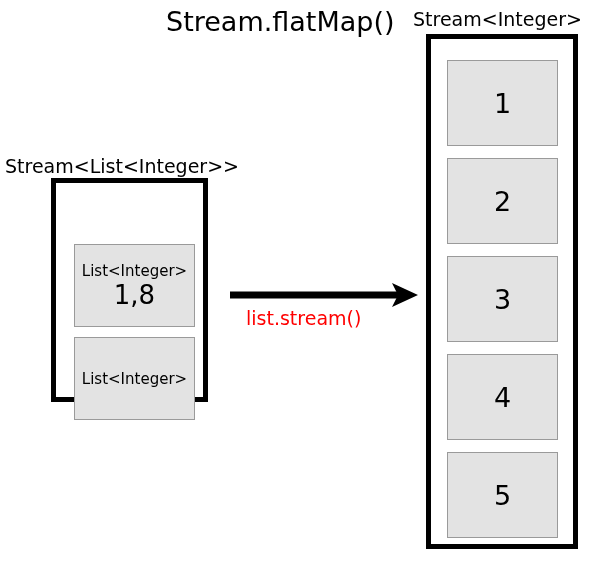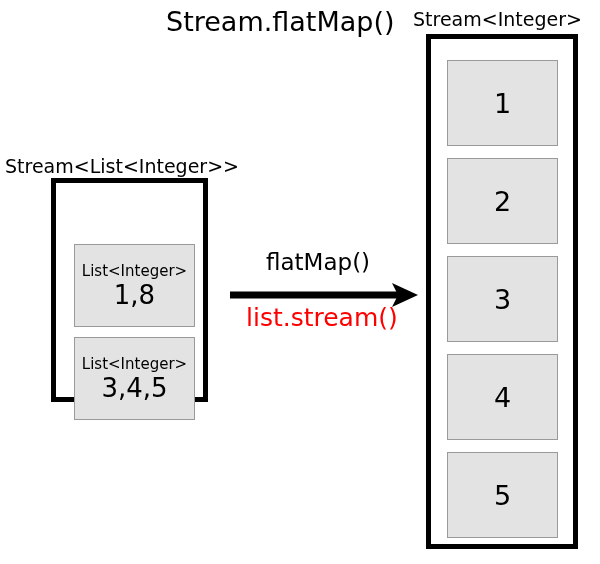--- a/index.html
+++ b/index.html
@@ -132,21 +132,21 @@
     position: absolute;
     left: 0px;
     top: 34px;
     width: 192px;
     height: 26px;
   }
   #arrow-label-bottom {
     position: absolute;
     left: 18px;
     top: 56px;
-    font-size: 25px;
+    font-size: 19px;
     line-height: 28px;
     color: #ff0000;
     white-space: nowrap;
   }
 </style>
 </head>
 <body>
 
 <div id="canvas">
 
@@ -158,27 +158,25 @@
 
   <div class="stream-box" id="stream-in-box">
 
     <div class="cell list-cell" id="in-cell-0">
       <div class="cell-type">List&lt;Integer&gt;</div>
       <div class="cell-value">1,8</div>
     </div>
 
     <div class="cell list-cell" id="in-cell-1">
       <div class="cell-type">List&lt;Integer&gt;</div>
-      <div class="cell-value">3,4,5</div>
     </div>
   </div>
 
   <div id="arrow-group">
 
-    <div id="arrow-label-top">flatMap()</div>
 
     <svg id="arrow-svg" viewBox="0 0 192 26">
       <line x1="2" y1="13" x2="170" y2="13" stroke="#000000" stroke-width="7"></line>
       <polygon points="164,1 190,13 164,25 170,13" fill="#000000"></polygon>
     </svg>
 
     <div id="arrow-label-bottom">list.stream()</div>
   </div>
 
   <div class="stream-box" id="stream-out-box">

